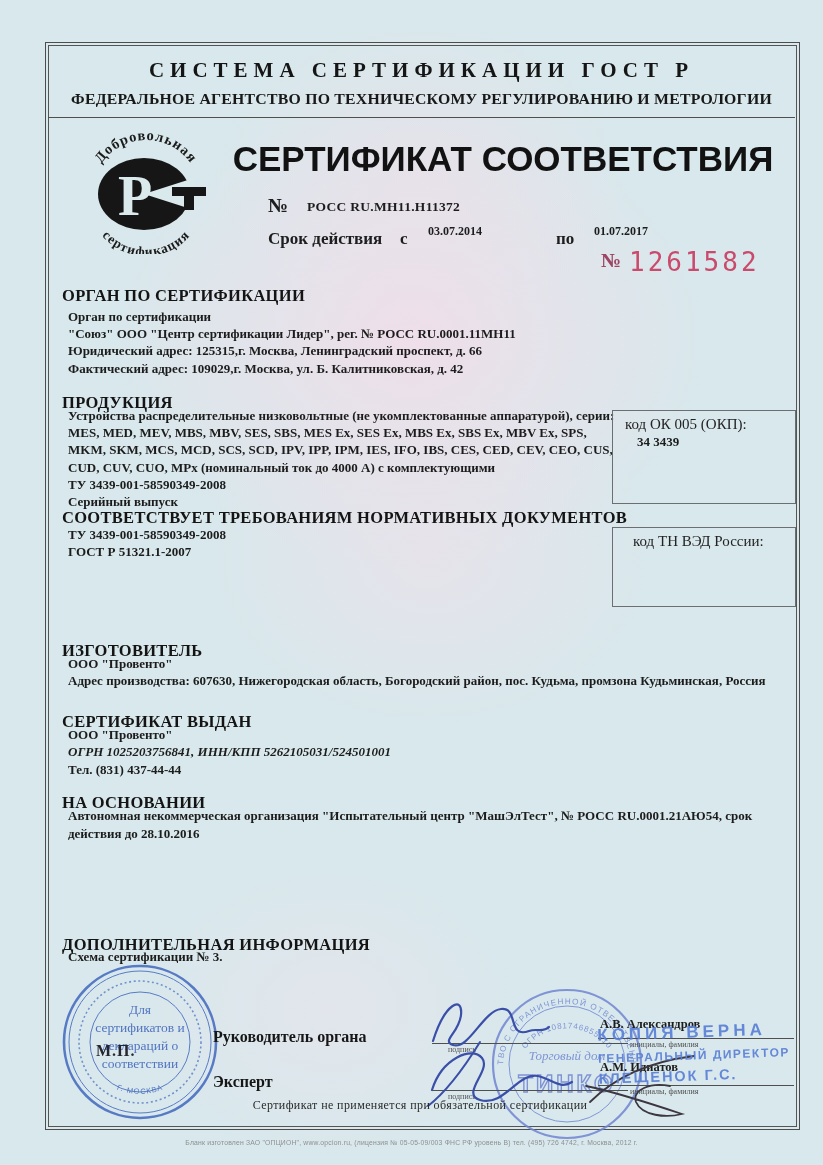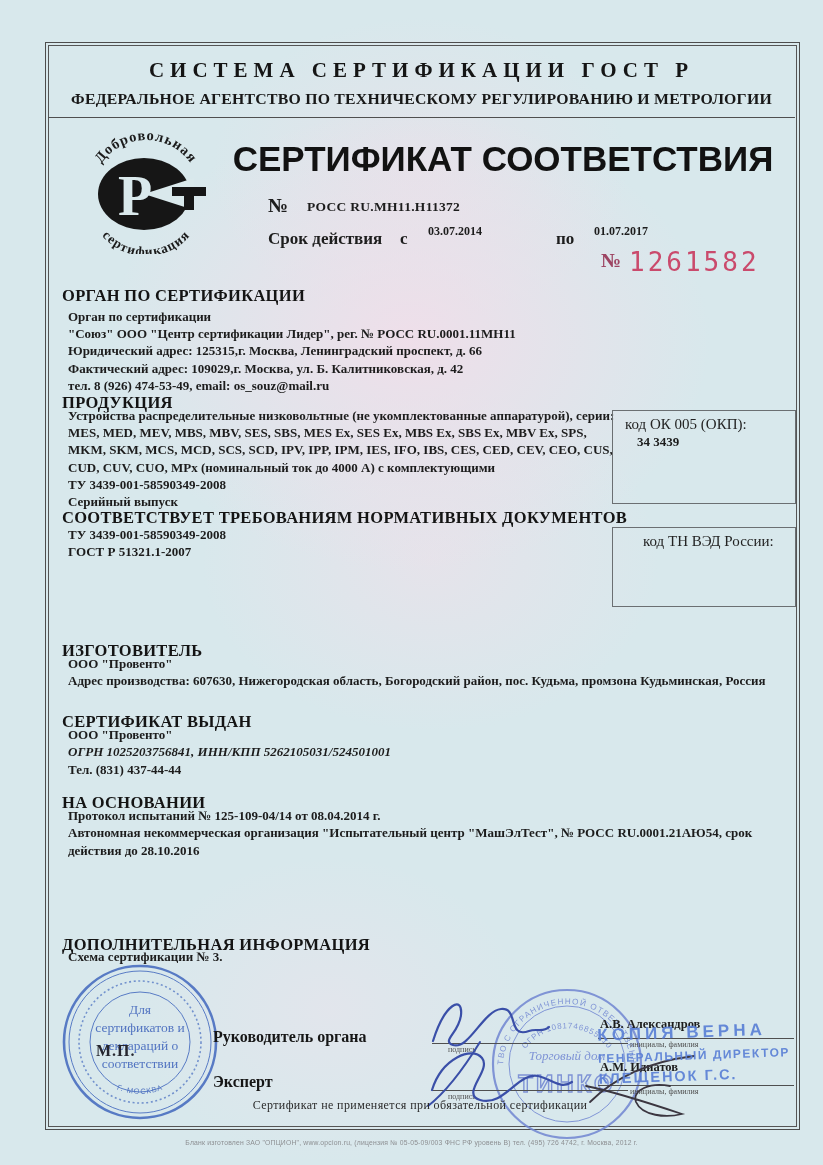--- a/index.html
+++ b/index.html
@@ -87,59 +87,57 @@
 
 <span class="abs red-no-sign">№</span>
 <span class="abs red-no">1261582</span>
 
 <div class="abs sec-h" style="left:62px;top:286px;">ОРГАН ПО СЕРТИФИКАЦИИ</div>
 <div class="abs lines13" style="left:68px;top:308px;width:700px;">
   <div>Орган по сертификации</div>
   <div>"Союз" ООО "Центр сертификации Лидер", рег. № РОСС RU.0001.11МН11</div>
   <div>Юридический адрес: 125315,г. Москва, Ленинградский проспект, д. 66</div>
   <div>Фактический адрес: 109029,г. Москва, ул. Б. Калитниковская, д. 42</div>
-  <div>тел. 8 (926) 474-53-49, email: os_souz@mail.ru</div>
 </div>
 
 <div class="abs sec-h" style="left:62px;top:393px;">ПРОДУКЦИЯ</div>
 <div class="abs lines13" style="left:68px;top:407px;width:552px;">
   <div>Устройства распределительные низковольтные (не укомплектованные аппаратурой), серии: MES, MED, MEV, MBS, MBV, SES, SBS, MES Ex, SES Ex, MBS Ex, SBS Ex, MBV Ex, SPS, MKM, SKM, MCS, MCD, SCS, SCD, IPV, IPP, IPM, IES, IFO, IBS, CES, CED, CEV, CEO, CUS, CUD, CUV, CUO, MPх (номинальный ток до 4000 А) с комплектующими</div>
   <div>ТУ 3439-001-58590349-2008</div>
   <div>Серийный выпуск</div>
 </div>
 <div class="abs box" style="left:612px;top:410px;width:182px;height:92px;">
   <div class="box-label" style="margin:5px 16px 0 12px;">код ОК 005 (ОКП):</div>
   <div class="box-val" style="margin:1px 0 0 24px;">34 3439</div>
 </div>
 
 <div class="abs sec-h" style="left:62px;top:508px;">СООТВЕТСТВУЕТ ТРЕБОВАНИЯМ НОРМАТИВНЫХ ДОКУМЕНТОВ</div>
 <div class="abs lines13" style="left:68px;top:526px;width:520px;">
   <div>ТУ 3439-001-58590349-2008</div>
   <div>ГОСТ Р 51321.1-2007</div>
 </div>
 <div class="abs box" style="left:612px;top:527px;width:182px;height:78px;">
-  <div class="box-label" style="margin:5px 0 0 30px;">код ТН ВЭД России:</div>
+  <div class="box-label" style="margin:5px 0 0 20px;">код ТН ВЭД России:</div>
 </div>
 
 <div class="abs sec-h" style="left:62px;top:641px;">ИЗГОТОВИТЕЛЬ</div>
 <div class="abs lines13" style="left:68px;top:655px;width:720px;">
   <div>ООО "Провенто"</div>
   <div>Адрес производства: 607630, Нижегородская область, Богородский район, пос. Кудьма, промзона Кудьминская, Россия</div>
 </div>
 
 <div class="abs sec-h" style="left:62px;top:712px;">СЕРТИФИКАТ ВЫДАН</div>
 <div class="abs lines13" style="left:68px;top:726px;width:720px;">
   <div>ООО "Провенто"</div>
   <div style="line-height:18px;font-style:italic;">ОГРН 1025203756841, ИНН/КПП 5262105031/524501001</div>
   <div style="line-height:18px;">Тел. (831) 437-44-44</div>
 </div>
 
 <div class="abs sec-h" style="left:62px;top:793px;">НА ОСНОВАНИИ</div>
 <div class="abs lines13" style="left:68px;top:807px;width:706px;">
-  <div>Протокол испытаний № 125-109-04/14 от 08.04.2014 г.</div>
   <div style="line-height:17.5px;">Автономная некоммерческая организация "Испытательный центр "МашЭлТест", № РОСС RU.0001.21АЮ54, срок действия до 28.10.2016</div>
 </div>
 
 <div class="abs sec-h" style="left:62px;top:935px;">ДОПОЛНИТЕЛЬНАЯ ИНФОРМАЦИЯ</div>
 <div class="abs bline" style="left:68px;top:948px;">Схема сертификации № 3.</div>
 
 <div class="abs" style="left:60px;top:962px;opacity:.9;">
   <svg width="160" height="160" viewBox="0 0 160 160">
     <defs>
       <path id="cityArc" d="M 26,98 A 60,60 0 0 0 134,98"></path>

